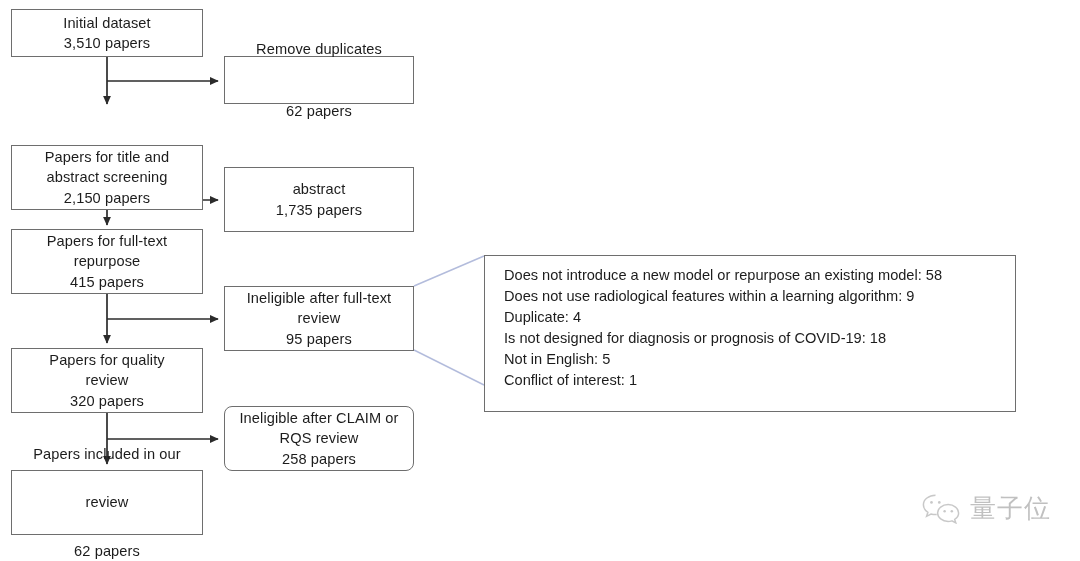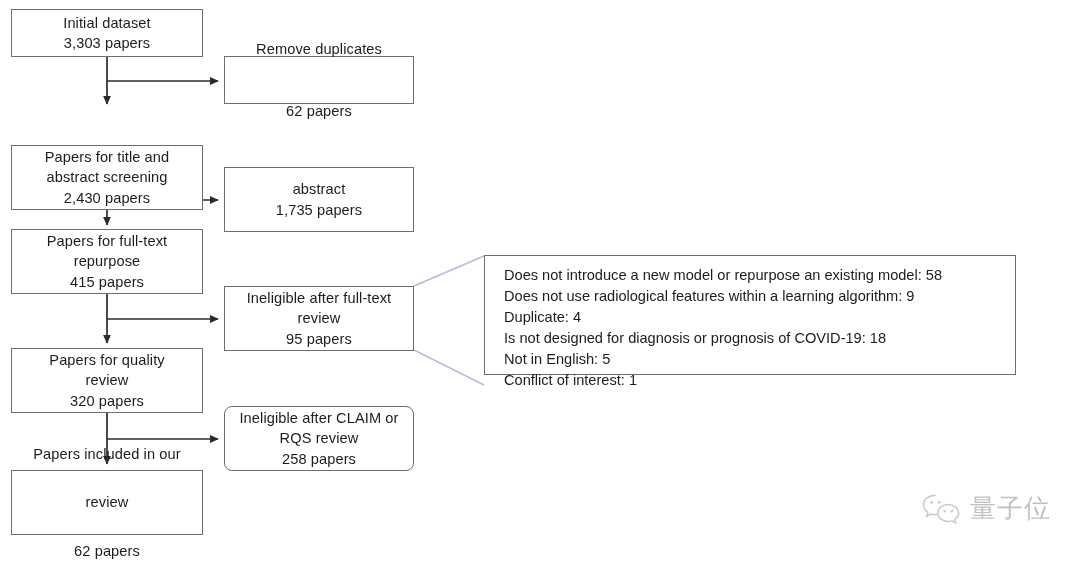--- a/index.html
+++ b/index.html
@@ -54,21 +54,21 @@
 
   
   #callout {
     position: absolute;
     box-sizing: border-box;
     border: 1.4px solid #6e6e6e;
     background: #ffffff;
     left: 484px;
     top: 255px;
     width: 532px;
-    height: 120px;
+    height: 157px;
     padding: 9px 0 0 19px;
     font-size: 14.6px;
     line-height: 21px;
     color: #1c1c1c;
     text-align: left;
   }
   #callout .line {
     display: block;
     white-space: nowrap;
   }
@@ -118,27 +118,27 @@
     </g>
 
     <g stroke="#b3bcdc" stroke-width="1.5" fill="none">
       <line x1="414" y1="286" x2="484" y2="256"></line>
       <line x1="414" y1="350" x2="484" y2="385"></line>
     </g>
   </svg>
 
   <div class="node node-main" style="left:11px; top:9px; width:192px; height:48px;">
     <span class="line">Initial dataset</span>
-    <span class="line">3,303 papers</span>
+    <span class="line">3,510 papers</span>
   </div>
 
   <div class="node node-main" style="left:11px; top:110px; width:192px; height:65px;margin-top:35px;">
     <span class="line">Papers for title and</span>
     <span class="line">abstract screening</span>
-    <span class="line">2,430 papers</span>
+    <span class="line">2,150 papers</span>
   </div>
 
   <div class="node node-main" style="left:11px; top:229px; width:192px; height:65px;">
     <span class="line">Papers for full-text</span>
     <span class="line">repurpose</span>
     <span class="line">415 papers</span>
   </div>
 
   <div class="node node-main" style="left:11px; top:348px; width:192px; height:65px;">
     <span class="line">Papers for quality</span>

